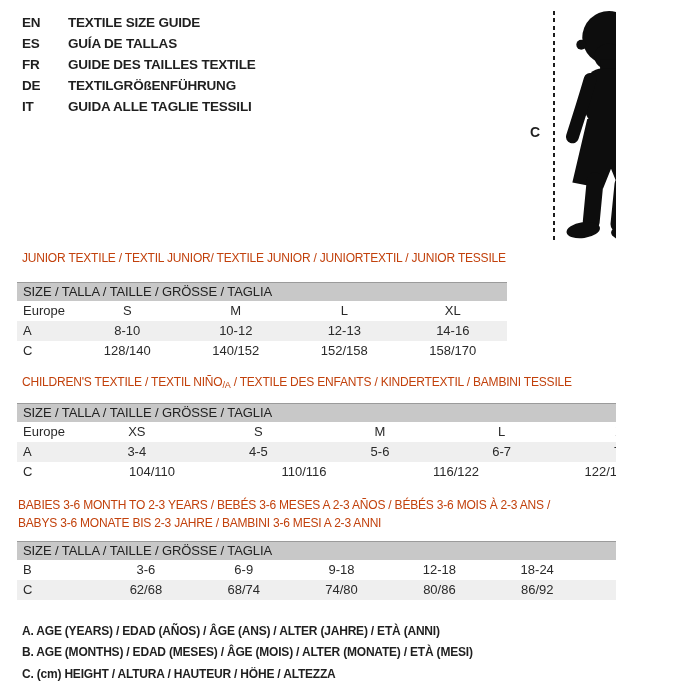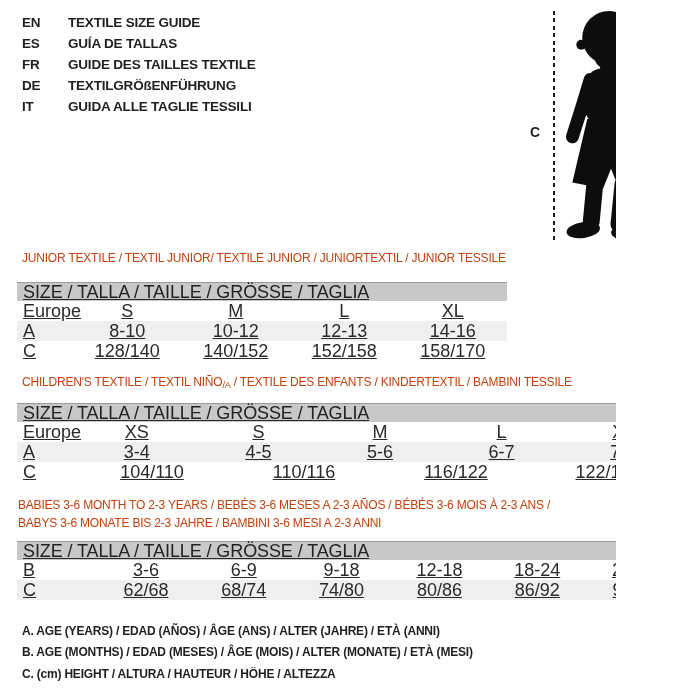--- a/index.html
+++ b/index.html
@@ -26,21 +26,21 @@
   .sec-title {
     position:absolute; font-weight:normal; font-size:12px; letter-spacing:-0.2px;
     white-space:nowrap; color:#c2410c;
   }
   .s1 { left:22px; top:251px; }
   .s2 { left:22px; top:375px; }
   .s3 { left:18px; top:497px; line-height:17.5px; }
   .subsc { font-size:9px; position:relative; top:2px; }
 
   
-  .size-table { position:absolute; font-size:18px; color:#2a2a2a;text-decoration:underline; }
+  .size-table { position:absolute; font-size:13px; color:#2a2a2a; }
   .t1 { left:17px; top:282px; width:490px; }
   .t2 { left:17px; top:403px; width:667px; }
   .t3 { left:17px; top:541px; width:667px; }
   .size-head {
     background:#c8c8c8; border-top:1px solid #9b9b9b; height:18px; line-height:18px;
     padding-left:6px; color:#222; letter-spacing:-0.1px;
   }
   .trow { display:flex; height:20px; line-height:20px; }
   .trow.shaded { background:#efefef; }
   .tlabel { padding-left:6px; text-align:left; }

